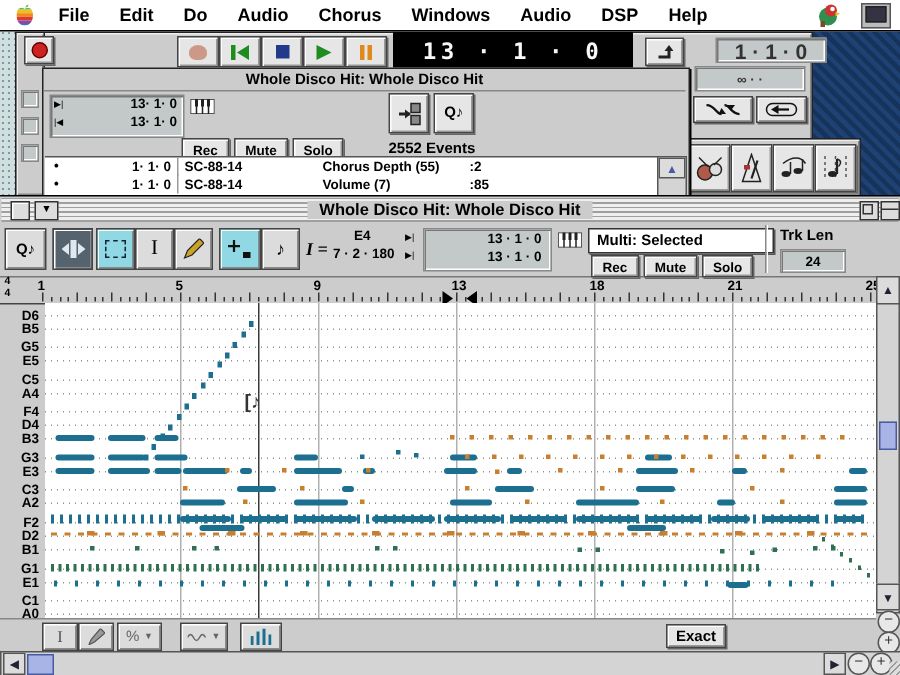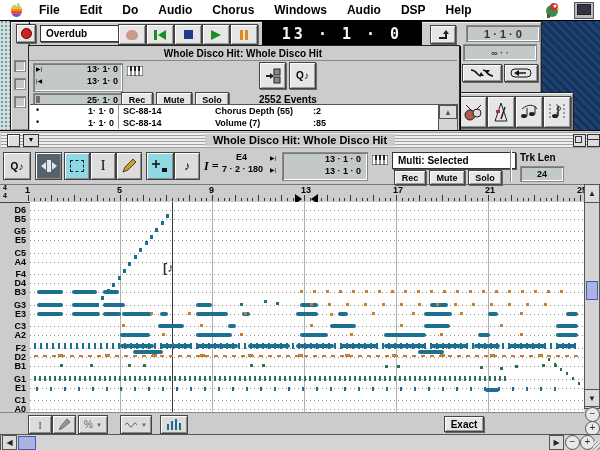--- a/index.html
+++ b/index.html
@@ -41,23 +41,20 @@
   <div class="abs winpanel" style="left:10px;top:21px;width:530px;height:71px;z-index:2;"></div>
   <div class="abs winpanel" style="left:10px;top:21px;width:18px;height:108px;z-index:2;">
     <div class="abs inset" style="left:3px;top:38px;width:10px;height:10px;"></div>
     <div class="abs inset" style="left:3px;top:56px;width:10px;height:10px;"></div>
     <div class="abs inset" style="left:3px;top:74px;width:10px;height:10px;"></div>
   </div>
 
   <div class="abs minibtn" style="left:16px;top:24px;width:18px;height:17px;z-index:3;">
     <span style="width:9px;height:9px;border-radius:50%;background:#c22;border:1px solid #600;display:block;"></span>
   </div>
-  <div class="abs popup" style="left:40px;top:25px;width:72px;height:15px;z-index:3;">
-    <span>Overdub</span>
-  </div>
 
   <div class="abs minibtn" style="left:118px;top:24px;width:26px;height:19px;z-index:3;">
     <span style="width:12px;height:10px;border-radius:50% 50% 40% 40%;background:#c98;display:block;"></span>
   </div>
   <div class="abs minibtn" style="left:146px;top:24px;width:26px;height:19px;z-index:3;">
     <svg width="14" height="10">
         <rect x="1" y="0" width="3" height="10" fill="#1e8c1e"></rect>
         <polygon points="13,0 13,10 5,5" fill="#1e8c1e"></polygon>
       </svg>
   </div>
@@ -80,21 +77,21 @@
     <span>13 · 1 · 0</span>
   </div>
   <div class="abs minibtn" style="left:430px;top:25px;width:24px;height:17px;z-index:3;">
     <svg width="12" height="10">
         <path d="M2 8 L9 8 L9 2" stroke="#222" stroke-width="2" fill="none"></path>
         <polygon points="9,0 12,4 6,4" fill="#222"></polygon>
       </svg>
   </div>
 
   <div class="abs" style="left:458px;top:21px;width:82px;height:71px;z-index:3;">
-    <div class="abs inset" style="left:8px;top:4px;width:72px;height:15px;display:flex;align-items:center;justify-content:center;font-size:11px;font-weight:bold;color:#333;">
+    <div class="abs inset" style="left:19px;top:4px;width:72px;height:15px;display:flex;align-items:center;justify-content:center;font-size:14px;font-weight:bold;color:#333;">
       <span>1 · 1 · 0</span>
     </div>
     <div class="abs inset" style="left:5px;top:23px;width:72px;height:15px;display:flex;align-items:center;justify-content:center;font-size:9px;font-weight:bold;color:#333;">
       <span>∞ ·    ·</span>
     </div>
     <div class="abs minibtn" style="left:4px;top:43px;width:38px;height:16px;">
       <svg width="26" height="10">
           <path d="M2 2 C8 2 8 8 12 8" stroke="#111" stroke-width="1.5" fill="none"></path>
           <polygon points="10,8 15,8 12,4" fill="#111"></polygon>
           <path d="M24 8 C18 8 18 2 14 2" stroke="#111" stroke-width="1.5" fill="none"></path>
@@ -150,24 +147,20 @@
   <div class="abs winpanel" style="left:28px;top:45px;width:430px;height:84px;z-index:5;box-shadow:1px 1px 0 #000;">
     <div class="abs" style="left:0;top:0;width:428px;height:14px;border-bottom:1px solid #888;display:flex;align-items:center;justify-content:center;">
       <span style="font-size:10px;font-weight:bold;">Whole Disco Hit: Whole Disco Hit</span>
     </div>
 
     <div class="abs inset" style="left:4px;top:17px;width:88px;height:27px;">
       <span class="abs" style="left:2px;top:1px;font-size:6px;">▶|</span>
       <span class="abs" style="right:4px;top:0px;font-size:9px;font-weight:bold;">13· 1· 0</span>
       <span class="abs" style="left:2px;top:13px;font-size:6px;">|◀</span>
       <span class="abs" style="right:4px;top:12px;font-size:9px;font-weight:bold;">13· 1· 0</span>
-    </div>
-    <div class="abs inset" style="left:4px;top:47px;width:88px;height:14px;">
-      <span class="abs" style="left:2px;top:1px;font-size:7px;font-weight:bold;">||</span>
-      <span class="abs" style="right:4px;top:1px;font-size:9px;font-weight:bold;">25· 1· 0</span>
     </div>
 
     <svg class="abs" width="16" height="10" style="left:98px;top:20px;">
         <rect x="0" y="0" width="16" height="10" fill="#fff" stroke="#222"></rect>
         <line x1="4" y1="0" x2="4" y2="10" stroke="#222"></line>
         <line x1="8" y1="0" x2="8" y2="10" stroke="#222"></line>
         <line x1="12" y1="0" x2="12" y2="10" stroke="#222"></line>
         <rect x="3" y="0" width="2" height="5" fill="#222"></rect>
         <rect x="7" y="0" width="2" height="5" fill="#222"></rect>
         <rect x="11" y="0" width="2" height="5" fill="#222"></rect>
@@ -403,21 +396,21 @@
         <div class="abs" style="left:551.3px;top:14px;width:1px;height:3px;background:#333;"></div>
         <div class="abs" style="left:557.0px;top:11px;width:1px;height:6px;background:#333;"></div>
         <div class="abs" style="left:562.8px;top:14px;width:1px;height:3px;background:#333;"></div>
         <div class="abs" style="left:568.5px;top:14px;width:1px;height:3px;background:#333;"></div>
         <div class="abs" style="left:574.3px;top:14px;width:1px;height:3px;background:#333;"></div>
         <div class="abs" style="left:580.0px;top:11px;width:1px;height:6px;background:#333;"></div>
         <div class="abs" style="left:25px;top:1px;font-size:9px;font-weight:bold;">1</div>
         <div class="abs" style="left:117px;top:1px;font-size:9px;font-weight:bold;">5</div>
         <div class="abs" style="left:209px;top:1px;font-size:9px;font-weight:bold;">9</div>
         <div class="abs" style="left:301px;top:1px;font-size:9px;font-weight:bold;">13</div>
-        <div class="abs" style="left:393px;top:1px;font-size:9px;font-weight:bold;">17</div>
+        <div class="abs" style="left:393px;top:1px;font-size:9px;font-weight:bold;">18</div>
         <div class="abs" style="left:485px;top:1px;font-size:9px;font-weight:bold;">21</div>
         <div class="abs" style="left:577px;top:1px;font-size:9px;font-weight:bold;">25</div>
         <div class="abs" style="left:295px;top:10px;width:0;height:0;border:5px solid transparent;border-left:7px solid #000;"></div>
         <div class="abs" style="left:306px;top:10px;width:0;height:0;border:5px solid transparent;border-right:7px solid #000;"></div>
       </div>
     <div class="abs sarrow" style="left:584px;top:53px;width:14px;height:17px;">▲</div>
 
     <div class="abs" id="pitchcol" style="left:0;top:71px;width:30px;height:210px;border-right:1px solid #777;">
         <div class="abs" style="left:0;top:3px;width:26px;text-align:right;font-size:9px;font-weight:bold;">D6</div>
         <div class="abs" style="left:0;top:12px;width:26px;text-align:right;font-size:9px;font-weight:bold;">B5</div>

